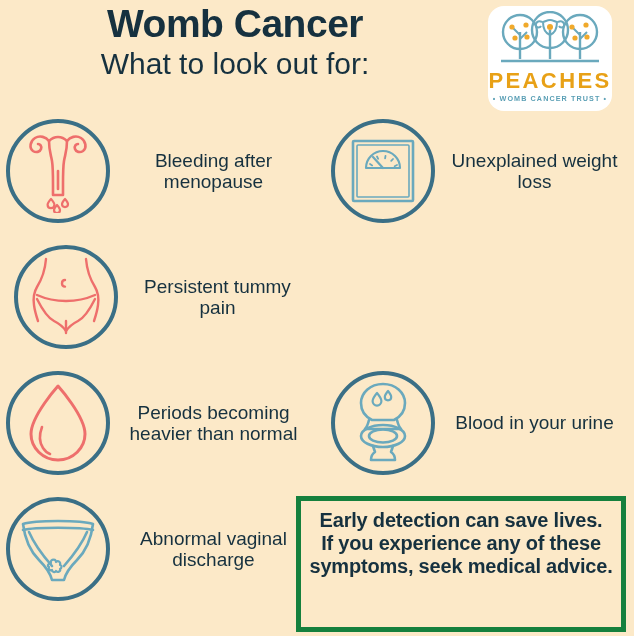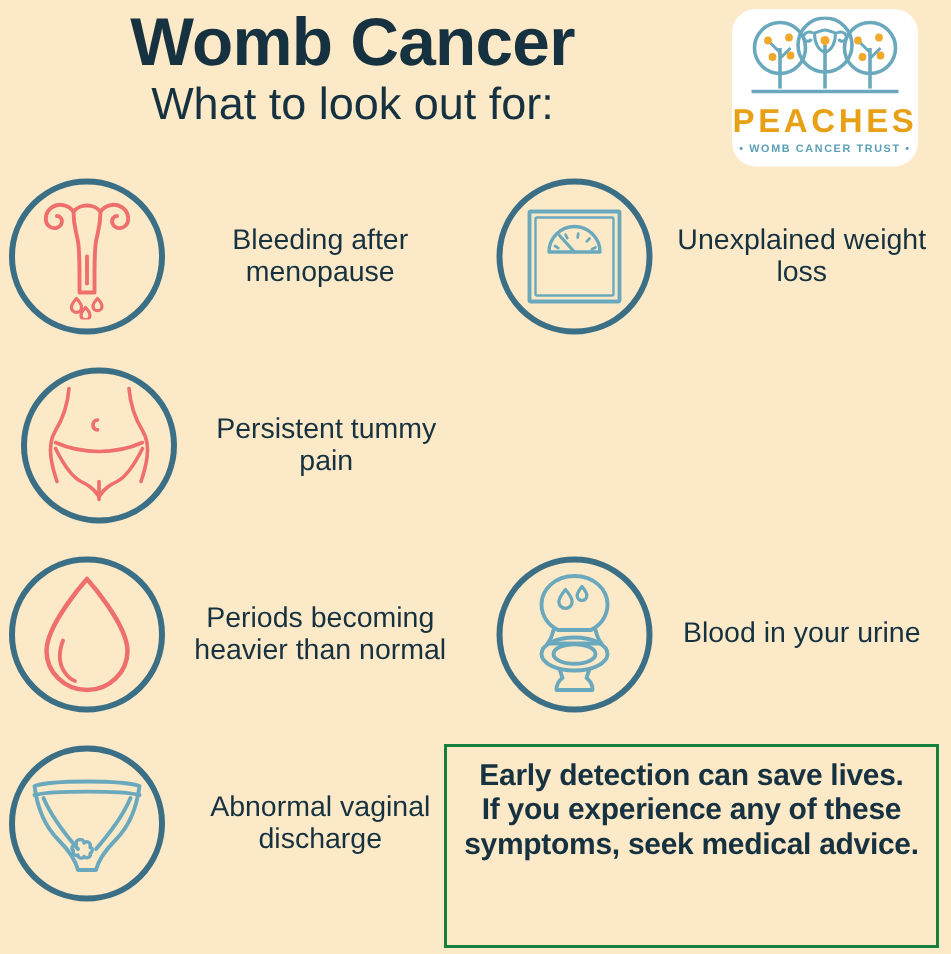--- a/index.html
+++ b/index.html
@@ -22,21 +22,21 @@
     height: 108px;
   }
   .title-block {
     position: absolute;
     left: 0;
     top: 4px;
     width: 470px;
     text-align: center;
   }
   .main-title {
-    font-size: 45px;
+    font-size: 39px;
     font-weight: 700;
     letter-spacing: -0.5px;
     line-height: 1.05;
     color: #16313f;
     margin: 0;
   }
   .sub-title {
     font-size: 30px;
     font-weight: 400;
     line-height: 1.1;
@@ -126,21 +126,21 @@
   .row-4 { height: 126px; }
 
   
   .callout {
     position: absolute;
     left: 296px;
     top: 496px;
     width: 330px;
     height: 136px;
     box-sizing: border-box;
-    border: 2px solid #15803d;
+    border: 5px solid #15803d;
     display: flex;
     flex-direction: column;
     align-items: center;
     justify-content: flex-start;
     padding-top: 8px;
   }
   .callout-bold {
     font-size: 20px;
     font-weight: 700;
     line-height: 1.12;

